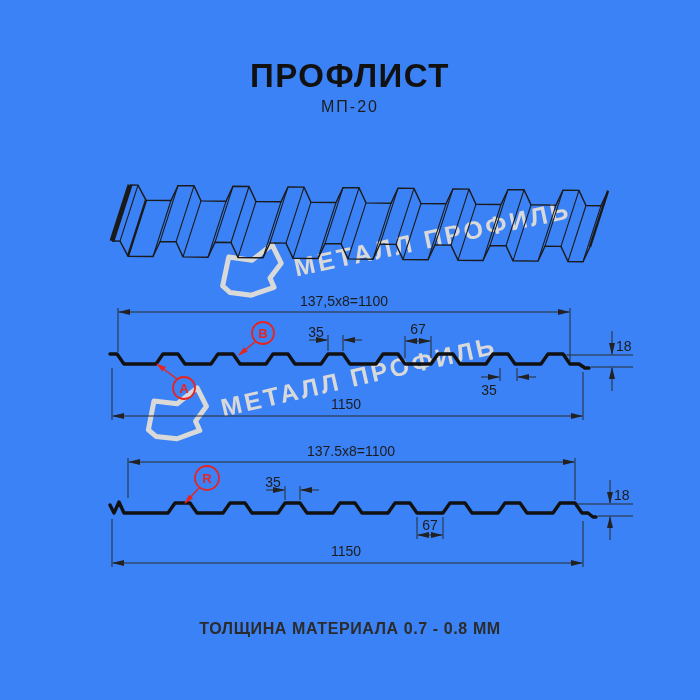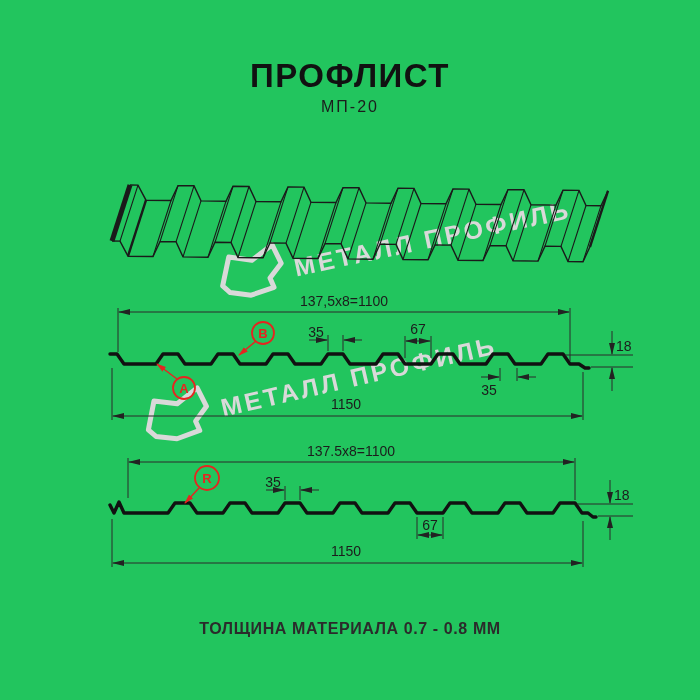--- a/index.html
+++ b/index.html
@@ -1,16 +1,16 @@
 <!DOCTYPE html>
 <html><head>
 <meta charset="utf-8">
 <style>
   html,body{margin:0;padding:0;background:#ffffff;}
-  #page{position:relative;width:700px;height:700px;background:#22c55e;overflow:hidden;
+  #page{position:relative;width:700px;height:700px;background:#3b82f6;overflow:hidden;
         font-family:"Liberation Sans",sans-serif;}
   .htext{position:absolute;left:0;width:700px;text-align:center;color:#111;}
   #title{top:57px;font-size:33px;font-weight:800;letter-spacing:1.5px;}
   #subtitle{top:98px;font-size:16px;font-weight:400;letter-spacing:2px;color:#1c1c1c;}
   #footnote{top:620px;font-size:16px;font-weight:600;letter-spacing:.6px;color:#2b2b2b;}
   svg{position:absolute;left:0;top:0;}
   .prof{fill:none;stroke:#111;stroke-width:3.4;stroke-linejoin:round;stroke-linecap:round;}
   .thin{stroke:#2a2a2a;stroke-width:1;fill:none;}
   .dimtxt{font-family:"Liberation Sans",sans-serif;font-size:14px;fill:#1c1c1c;}
   .wmtxt{font-family:"Liberation Sans",sans-serif;font-size:25px;font-weight:bold;

